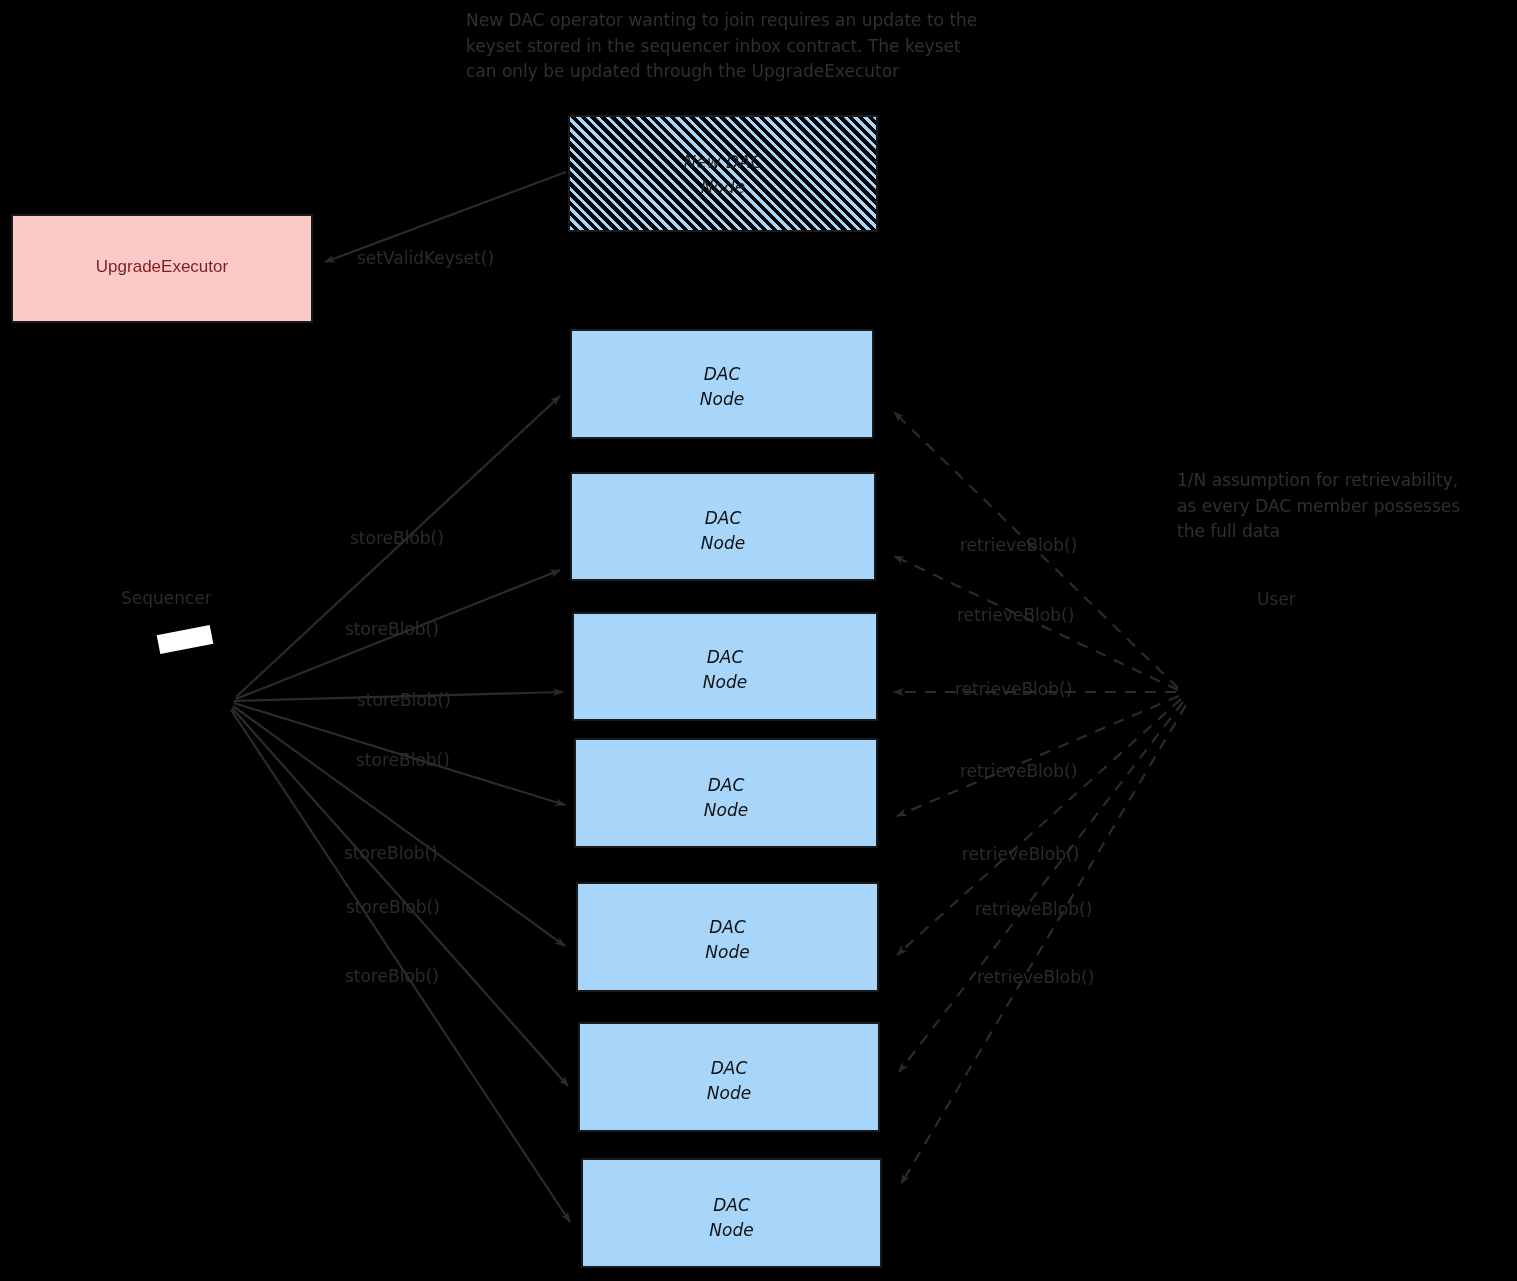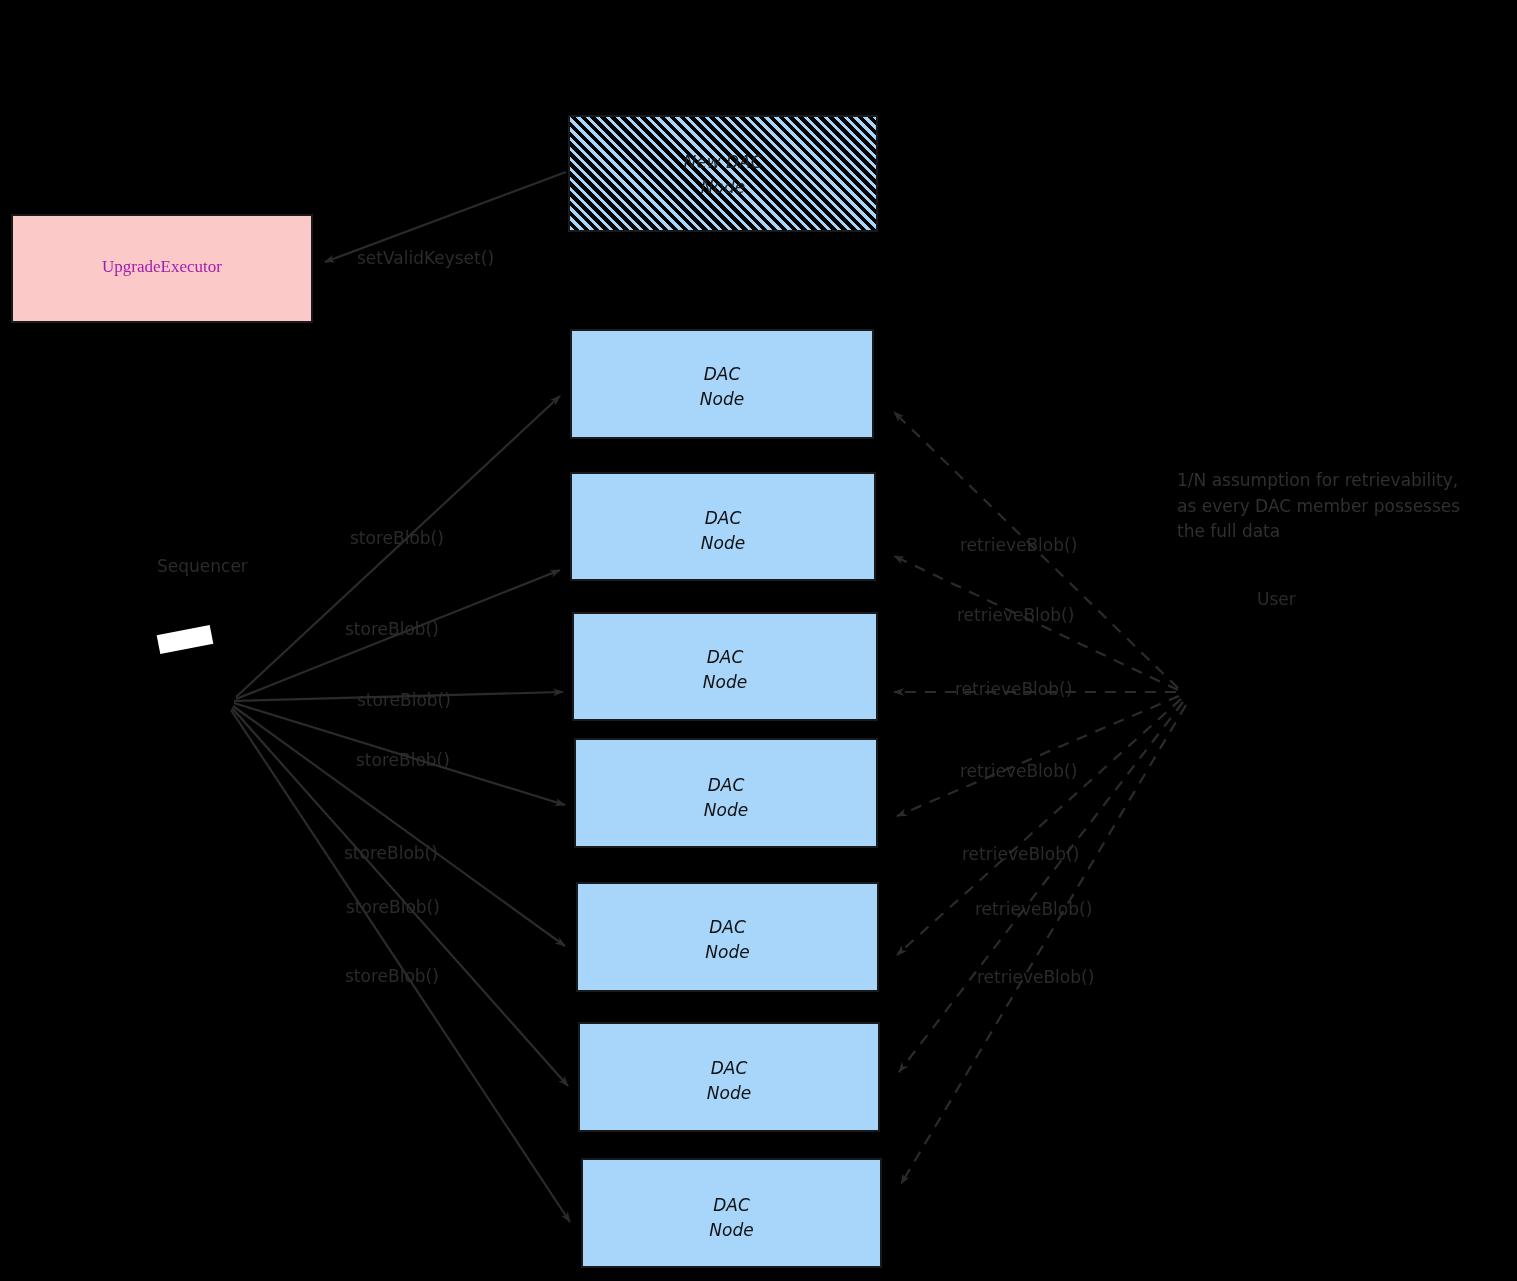--- a/index.html
+++ b/index.html
@@ -67,23 +67,23 @@
     position: absolute;
     background: #fcc9c9;
     border: 2px solid #1a1a1a;
     box-sizing: border-box;
   }
   .pink-label {
     position: absolute;
     left: 0;
     right: 0;
     text-align: center;
-    color: #a21caf;
-    font-size: 17px;
-    font-family: Liberation Serif, serif;
+    color: #7f1d1d;
+    font-size: 17px;
+    font-family: Liberation Sans, sans-serif;
   }
   .edge-label {
     position: absolute;
     color: #2b2b2b;
     font-size: 17px;
     white-space: nowrap;
     font-family: "DejaVu Sans", sans-serif;
   }
   .note {
     position: absolute;
@@ -139,20 +139,23 @@
       <line x1="1178" y1="688" x2="894" y2="412" marker-end="url(#arrowDash)"></line>
       <line x1="1178" y1="690" x2="894" y2="556" marker-end="url(#arrowDash)"></line>
       <line x1="1176" y1="692" x2="894" y2="692" marker-end="url(#arrowDash)"></line>
       <line x1="1179" y1="696" x2="897" y2="816" marker-end="url(#arrowDash)"></line>
       <line x1="1181" y1="699" x2="897" y2="955" marker-end="url(#arrowDash)"></line>
       <line x1="1183" y1="702" x2="899" y2="1072" marker-end="url(#arrowDash)"></line>
       <line x1="1186" y1="705" x2="901" y2="1184" marker-end="url(#arrowDash)"></line>
     </g>
   </svg>
 
+  <div class="note" style="left:466px; top:8px; width:640px;">New DAC operator wanting to join requires an update to the
+keyset stored in the sequencer inbox contract. The keyset
+can only be updated through the UpgradeExecutor</div>
 
   <div class="hatch-box" style="left:568px; top:115px; width:310px; height:117px;">
     <div class="hatch-label" style="top:33px;">New DAC
 Node</div>
   </div>
 
   <div class="pink-box" style="left:11px; top:214px; width:302px; height:109px;">
     <div class="pink-label" style="top:41px;">UpgradeExecutor</div>
   </div>
 
@@ -186,21 +189,21 @@
   <div class="node-box" style="left:578px; top:1022px; width:302px; height:110px;">
     <div class="node-label" style="top:32px;">DAC
 Node</div>
   </div>
 
   <div class="node-box" style="left:581px; top:1158px; width:301px; height:110px;">
     <div class="node-label" style="top:33px;">DAC
 Node</div>
   </div>
 
-  <div class="actor-label" style="left:121px; top:556px;margin-left:36px;">Sequencer</div>
+  <div class="actor-label" style="left:121px; top:588px;">Sequencer</div>
   <div class="seq-glyph" style="left:158px; top:630px; width:54px; height:19px;"></div>
 
   <div class="actor-label" style="left:1257px; top:589px;text-align:right;">User</div>
 
   <div class="edge-label" style="left:350px; top:528px;">storeBlob()</div>
   <div class="edge-label" style="left:345px; top:619px;">storeBlob()</div>
   <div class="edge-label" style="left:357px; top:690px;">storeBlob()</div>
   <div class="edge-label" style="left:356px; top:750px;">storeBlob()</div>
   <div class="edge-label" style="left:344px; top:843px;">storeBlob()</div>
   <div class="edge-label" style="left:346px; top:897px;">storeBlob()</div>

